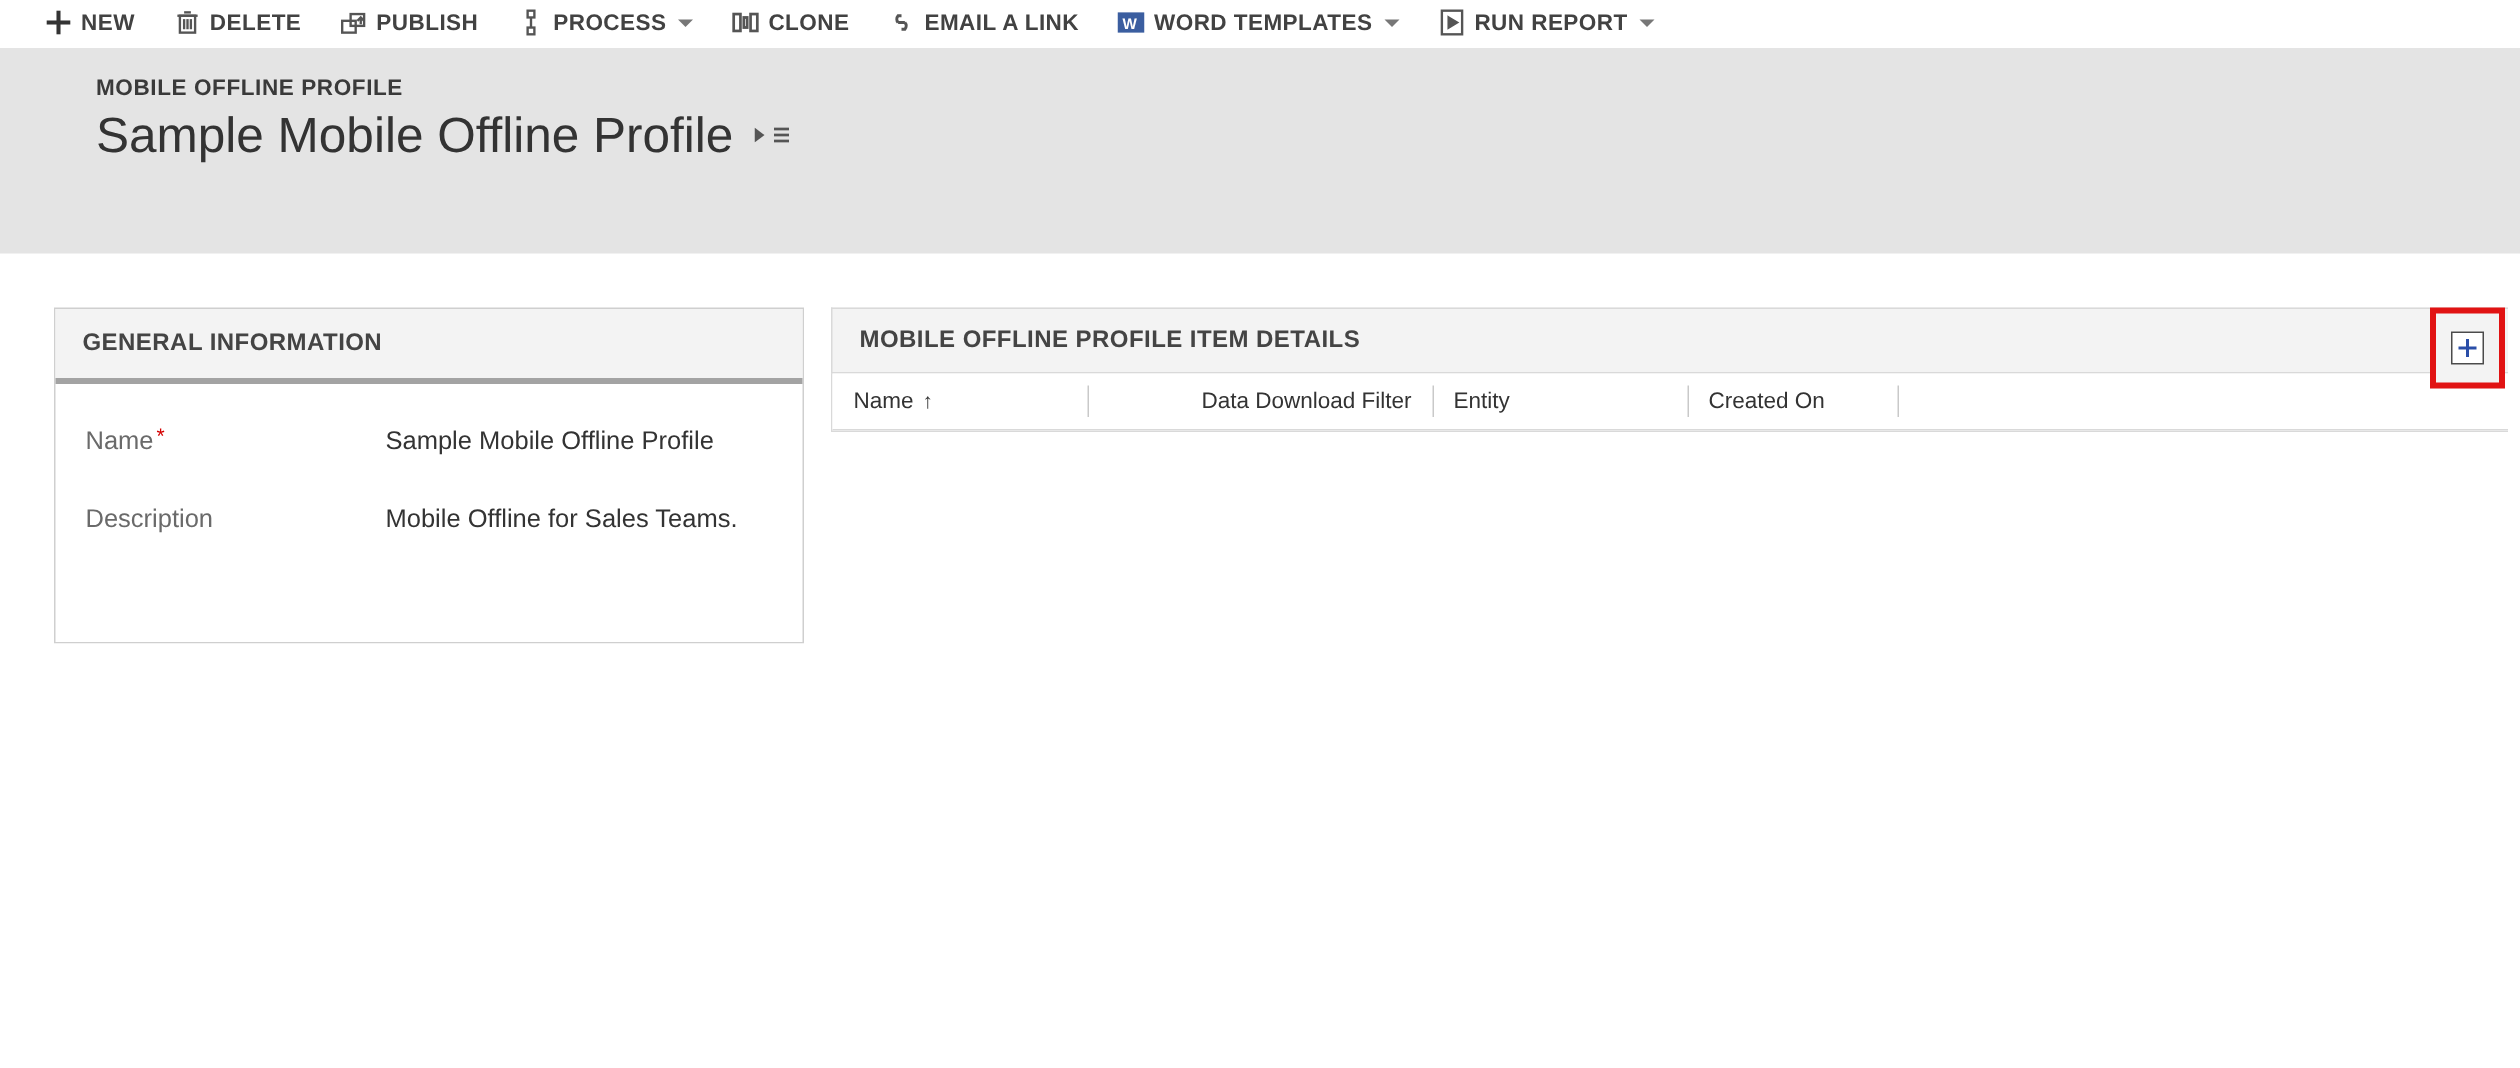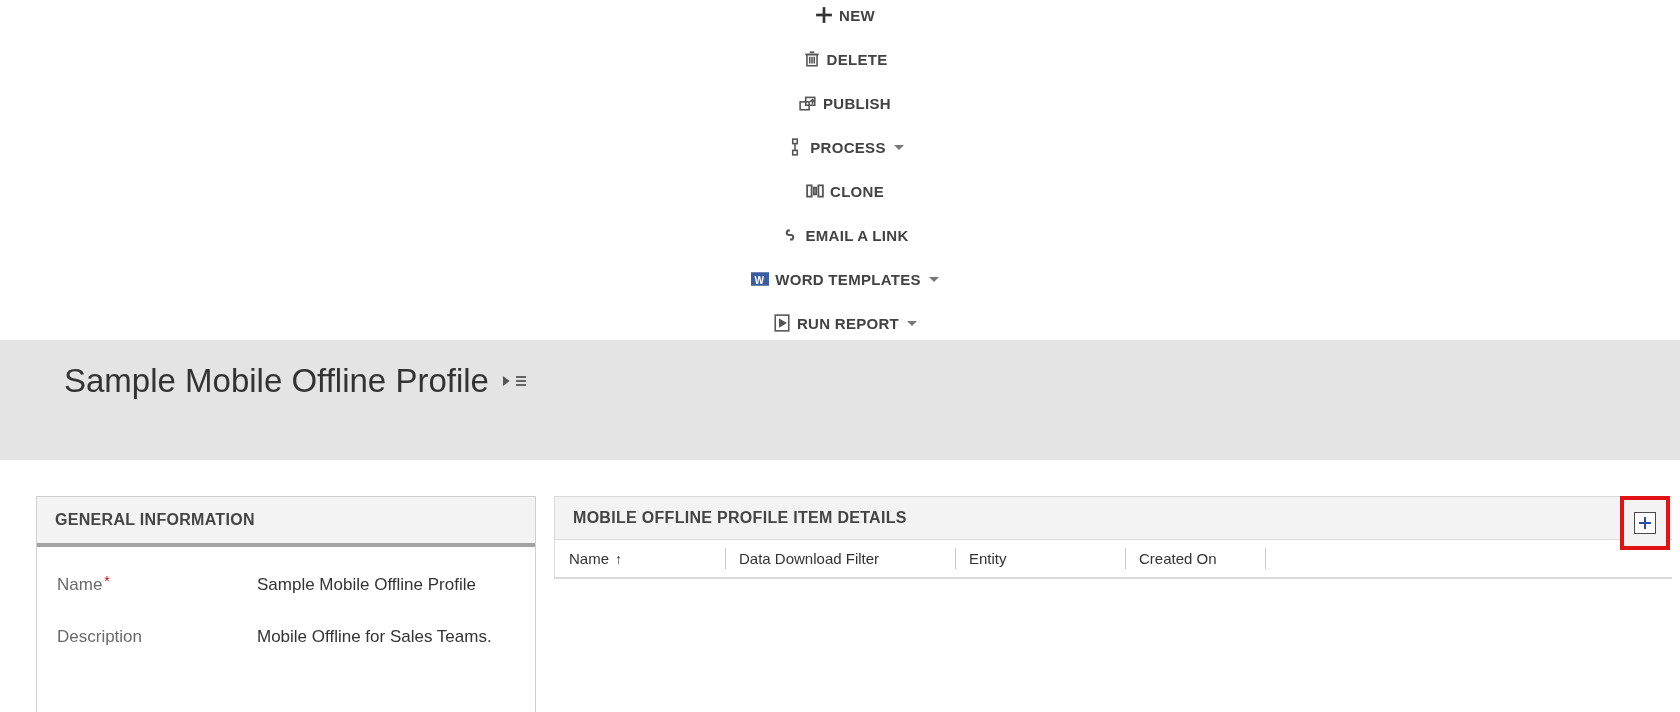--- a/index.html
+++ b/index.html
@@ -11,21 +11,20 @@
     color: #333;
     width: 1680px;
   }
   
   .cmdbar {
     display: flex;
     align-items: center;
     gap: 26px;
     padding: 6px 20px 8px 30px;
     background: #fff;
-    flex-direction: column;
   }
   .cmd {
     display: inline-flex;
     align-items: center;
     gap: 6px;
     font-size: 15px;
     font-weight: 600;
     color: #424242;
     cursor: pointer;
     letter-spacing: 0.3px;
@@ -152,21 +151,21 @@
     left:0; top:8px; bottom:8px;
     width:1px; background:#c9c9c9;
   }
   .gh.sort::after {
     content:"↑";
     margin-left:6px;
     font-size:14px;
     color:#333;
   }
   .c1 { width: 170px; }
-  .c2 { width: 230px; }
+  .c2 { width: 230px; text-align: right; }
   .c3 { width: 170px; }
   .c4 { width: 140px; }
   .c5 { flex:1; }
   .grid-body {
     min-height: 330px;
     position:relative;
   }
   .empty-msg {
     position:absolute;
     left:0; right:0;
@@ -268,20 +267,21 @@
           <rect x="2" y="1" width="12" height="14"></rect>
           <polygon points="6,5 11,8 6,11" fill="#555"></polygon>
         </svg>
     </span>
     <span>RUN REPORT</span>
     <span class="caret"></span>
   </div>
 </div>
 
 <div class="page-header">
+  <div class="entity-type">MOBILE OFFLINE PROFILE</div>
   <div class="record-title-row">
     <div class="record-title">Sample Mobile Offline Profile</div>
     <div class="title-menu">
       <svg viewBox="0 0 12 12" width="10" height="10">
           <polygon points="0,0 0,12 8,6" fill="#555"></polygon>
         </svg>
       <svg viewBox="0 0 10 12" width="10" height="12" stroke="#555" stroke-width="1.8">
           <line x1="0" y1="2" x2="10" y2="2"></line>
           <line x1="0" y1="6" x2="10" y2="6"></line>
           <line x1="0" y1="10" x2="10" y2="10"></line>

